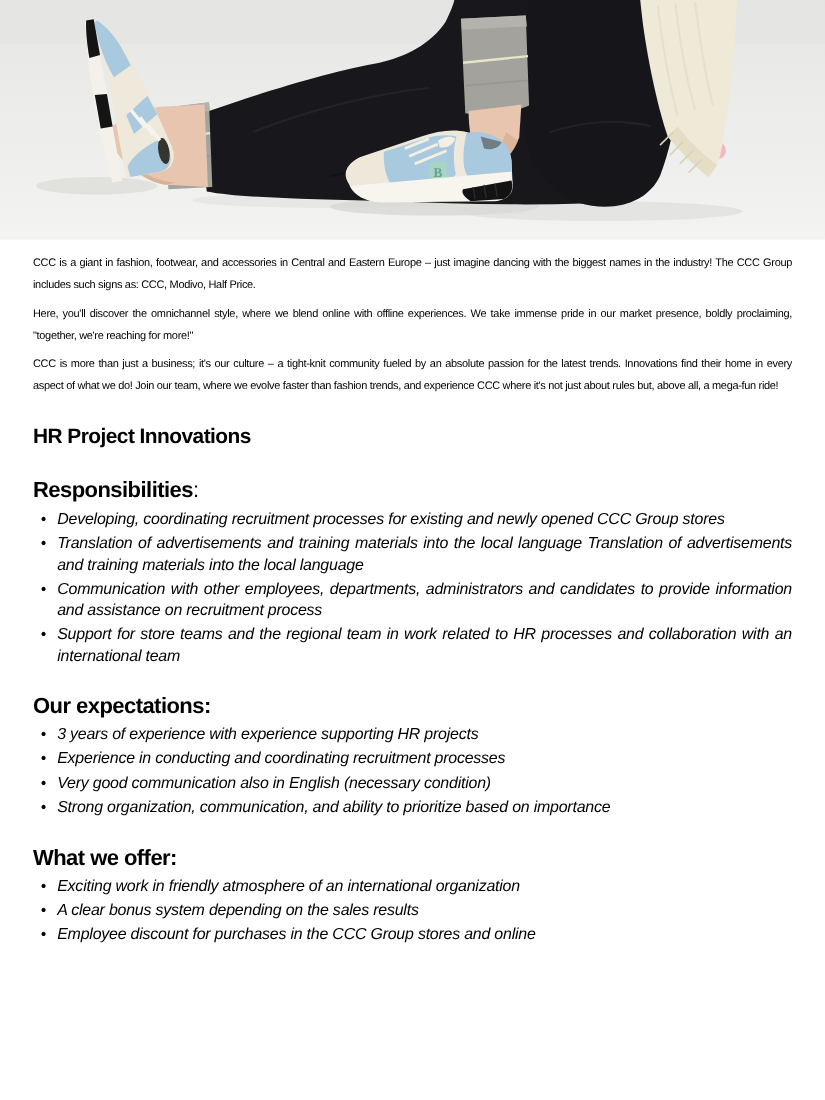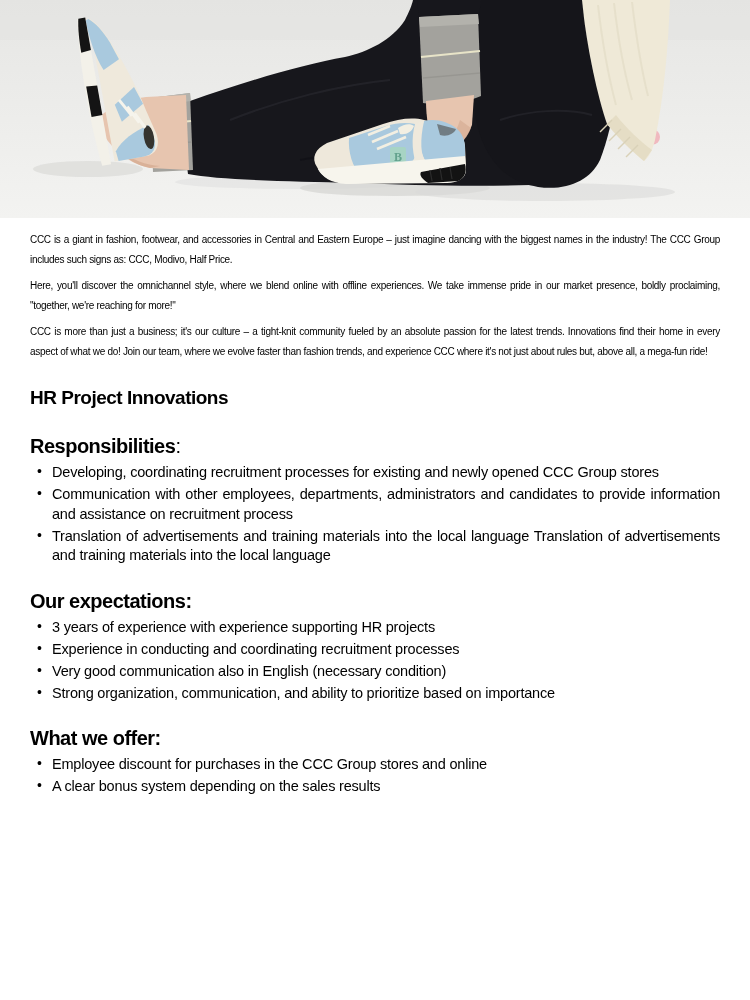--- a/index.html
+++ b/index.html
@@ -17,21 +17,21 @@
   }
   h1.job-title {
     font-size: 19px; line-height: 26px; letter-spacing: -0.5px;
     font-weight: bold; margin: 23px 0 0 0;
   }
   h2.sec-head {
     font-size: 20px; line-height: 22px; letter-spacing: -0.5px;
     font-weight: bold; margin: 24px 0 6px 0;
   }
   h2.sec-head .colon-reg { font-weight: 400; }
-  ul.bullets { list-style: none; margin: 0; padding: 0; }
+  ul.bullets { list-style: none; margin: 0; padding: 0; font-style: italic; }
   ul.bullets li {
     position: relative; padding-left: 22px; margin: 0 0 2.5px 0;
     font-size: 14.5px; line-height: 19.5px; letter-spacing: -0.2px;
     text-align: justify;
   }
   ul.bullets li::before {
     content: "\2022";
     position: absolute; left: 7px; top: -1px; font-size: 14px;
   }
 </style>
@@ -148,35 +148,37 @@
   <p class="intro">CCC is a giant in fashion, footwear, and accessories in Central and Eastern Europe – just imagine dancing with the biggest names in the industry! The CCC Group includes such signs as: CCC, Modivo, Half Price.</p>
   <p class="intro">Here, you'll discover the omnichannel style, where we blend online with offline experiences. We take immense pride in our market presence, boldly proclaiming, "together, we're reaching for more!"</p>
   <p class="intro">CCC is more than just a business; it's our culture – a tight-knit community fueled by an absolute passion for the latest trends. Innovations find their home in every aspect of what we do! Join our team, where we evolve faster than fashion trends, and experience CCC where it's not just about rules but, above all, a mega-fun ride!</p>
 
   <h1 class="job-title">HR Project Innovations</h1>
 
   <section>
     <h2 class="sec-head"><span>Responsibilities</span><span class="colon-reg">:</span></h2>
     <ul class="bullets">
       <li>Developing, coordinating recruitment processes for existing and newly opened CCC Group stores</li>
+      <li>Translation of advertisements and training materials into the local language Translation of advertisements and training materials into the local language</li>
       <li>Communication with other employees, departments, administrators and candidates to provide information and assistance on recruitment process</li>
-      <li>Translation of advertisements and training materials into the local language Translation of advertisements and training materials into the local language</li>
+      <li>Support for store teams and the regional team in work related to HR processes and collaboration with an international team</li>
     </ul>
   </section>
 
   <section>
     <h2 class="sec-head"><span>Our expectations:</span><span class="colon-reg"></span></h2>
     <ul class="bullets">
       <li>3 years of experience with experience supporting HR projects</li>
       <li>Experience in conducting and coordinating recruitment processes</li>
       <li>Very good communication also in English (necessary condition)</li>
       <li>Strong organization, communication, and ability to prioritize based on importance</li>
     </ul>
   </section>
 
   <section>
     <h2 class="sec-head"><span>What we offer:</span><span class="colon-reg"></span></h2>
     <ul class="bullets">
+      <li>Exciting work in friendly atmosphere of an international organization</li>
+      <li>A clear bonus system depending on the sales results</li>
       <li>Employee discount for purchases in the CCC Group stores and online</li>
-      <li>A clear bonus system depending on the sales results</li>
     </ul>
   </section>
 </main>
 
 </body></html>

